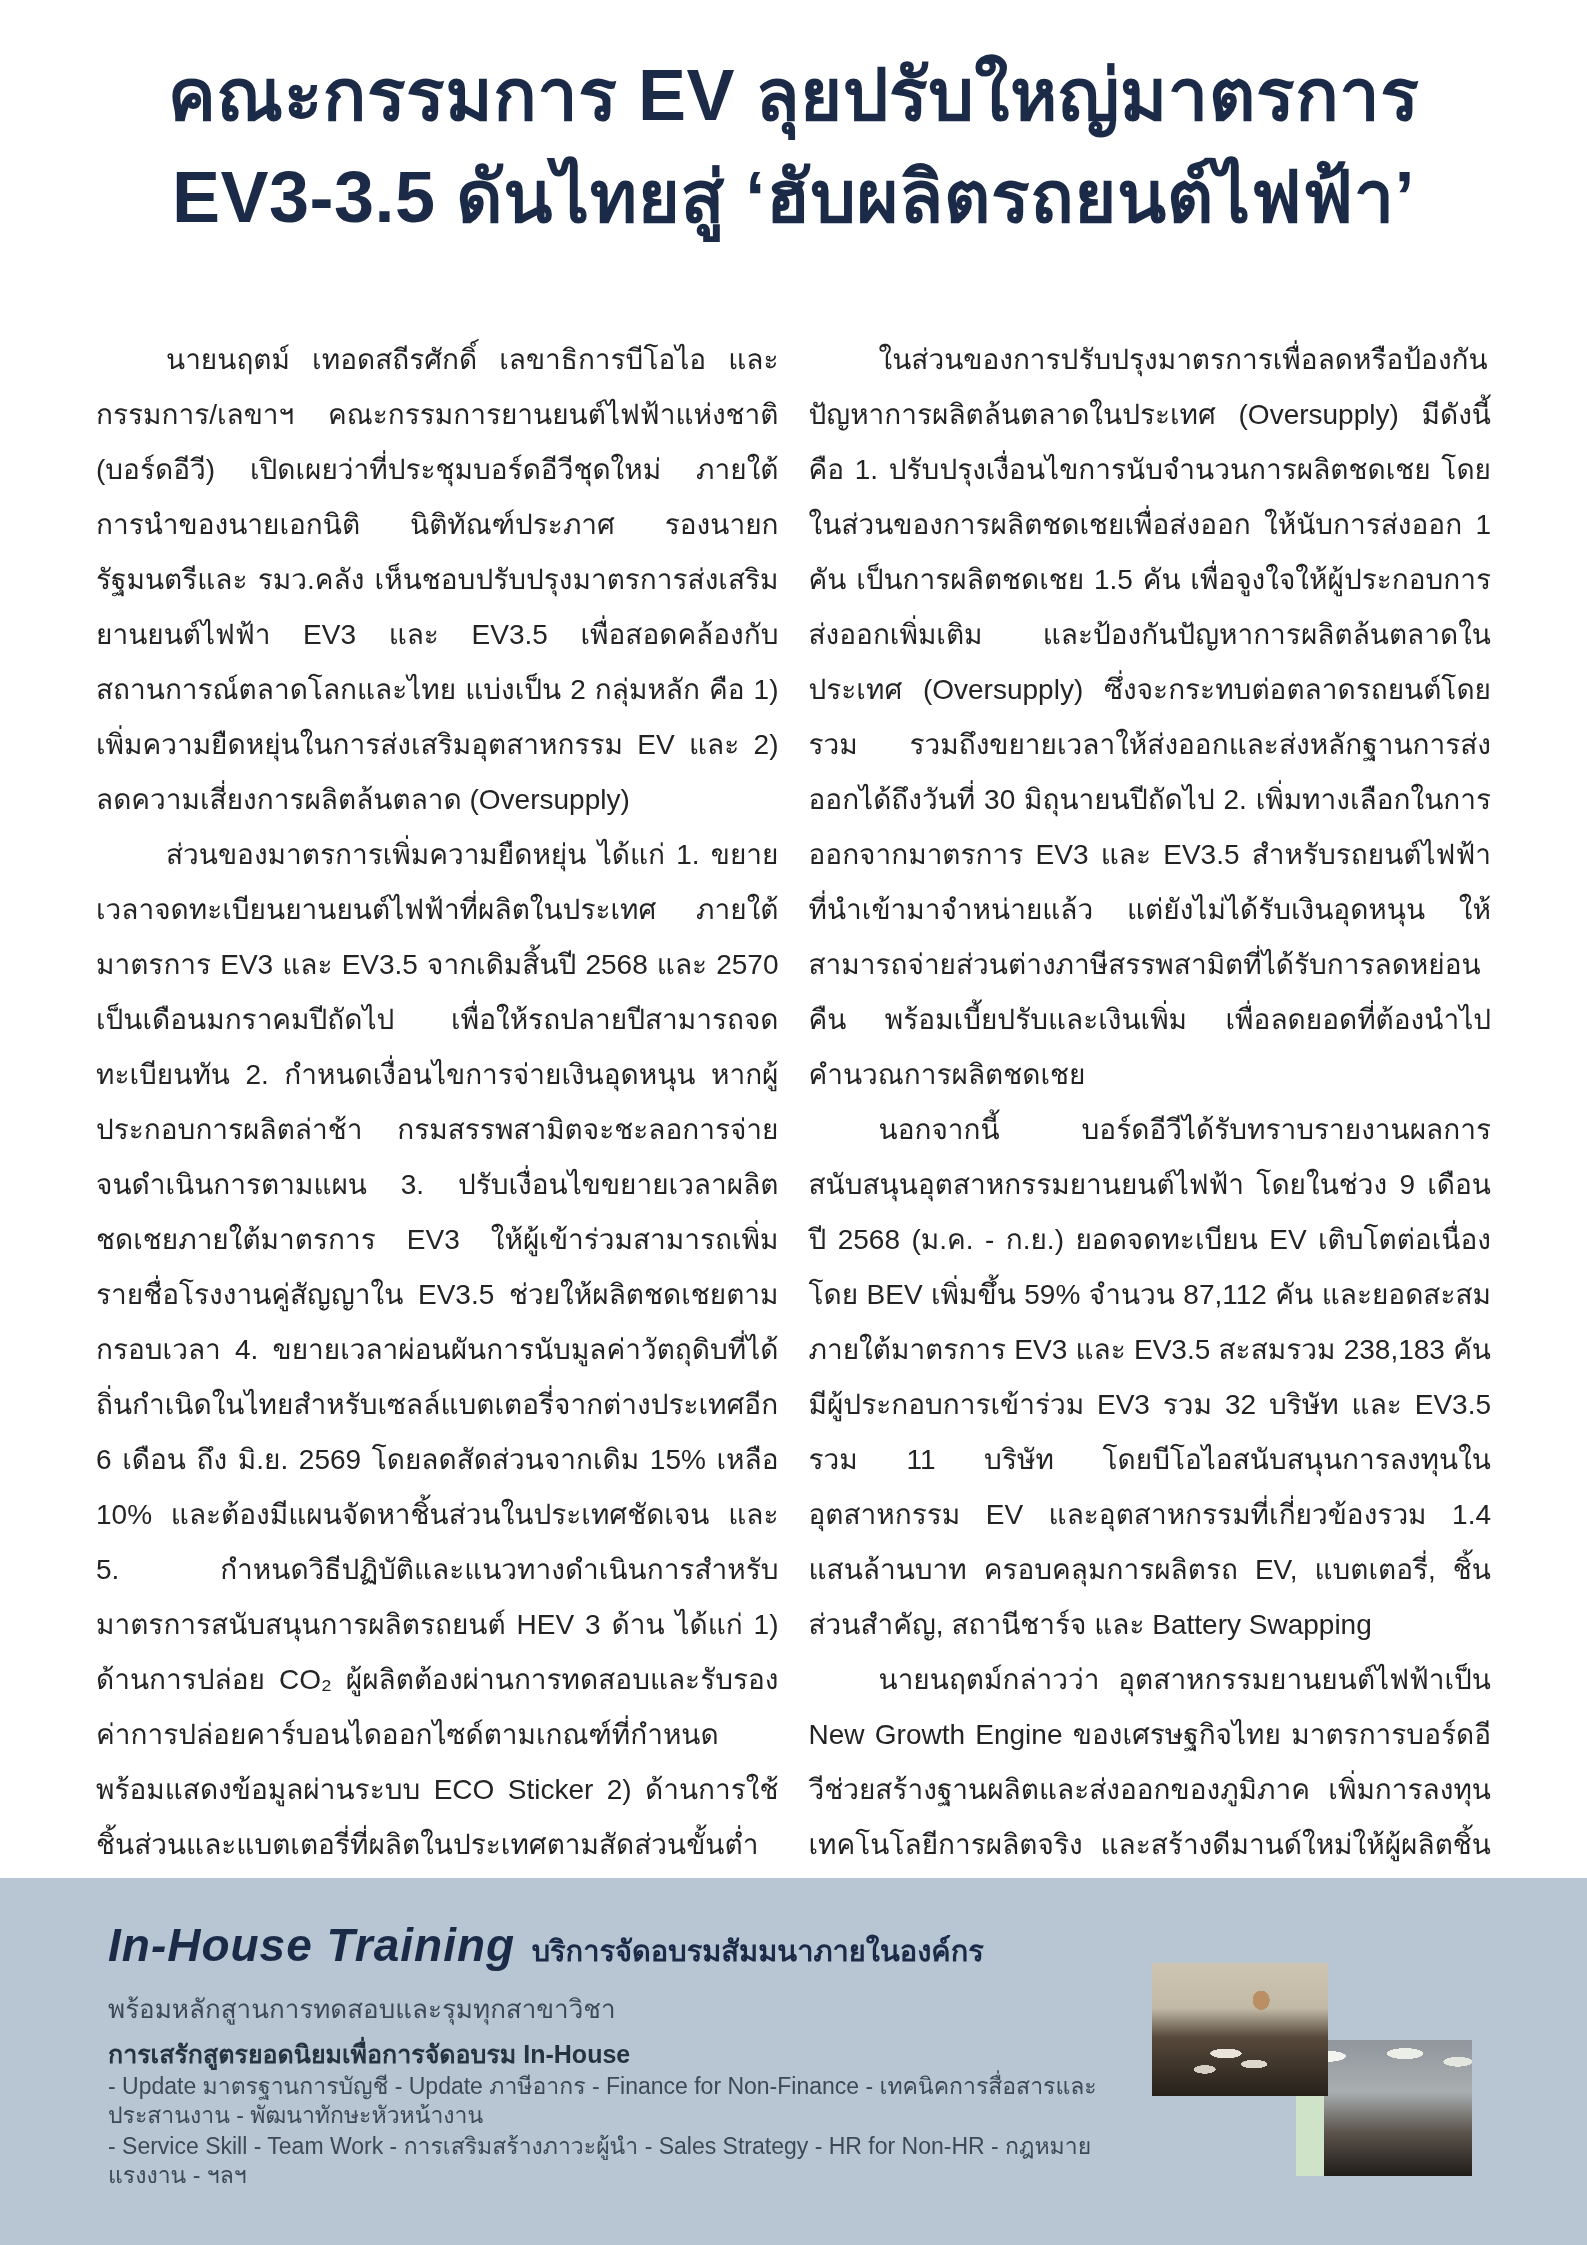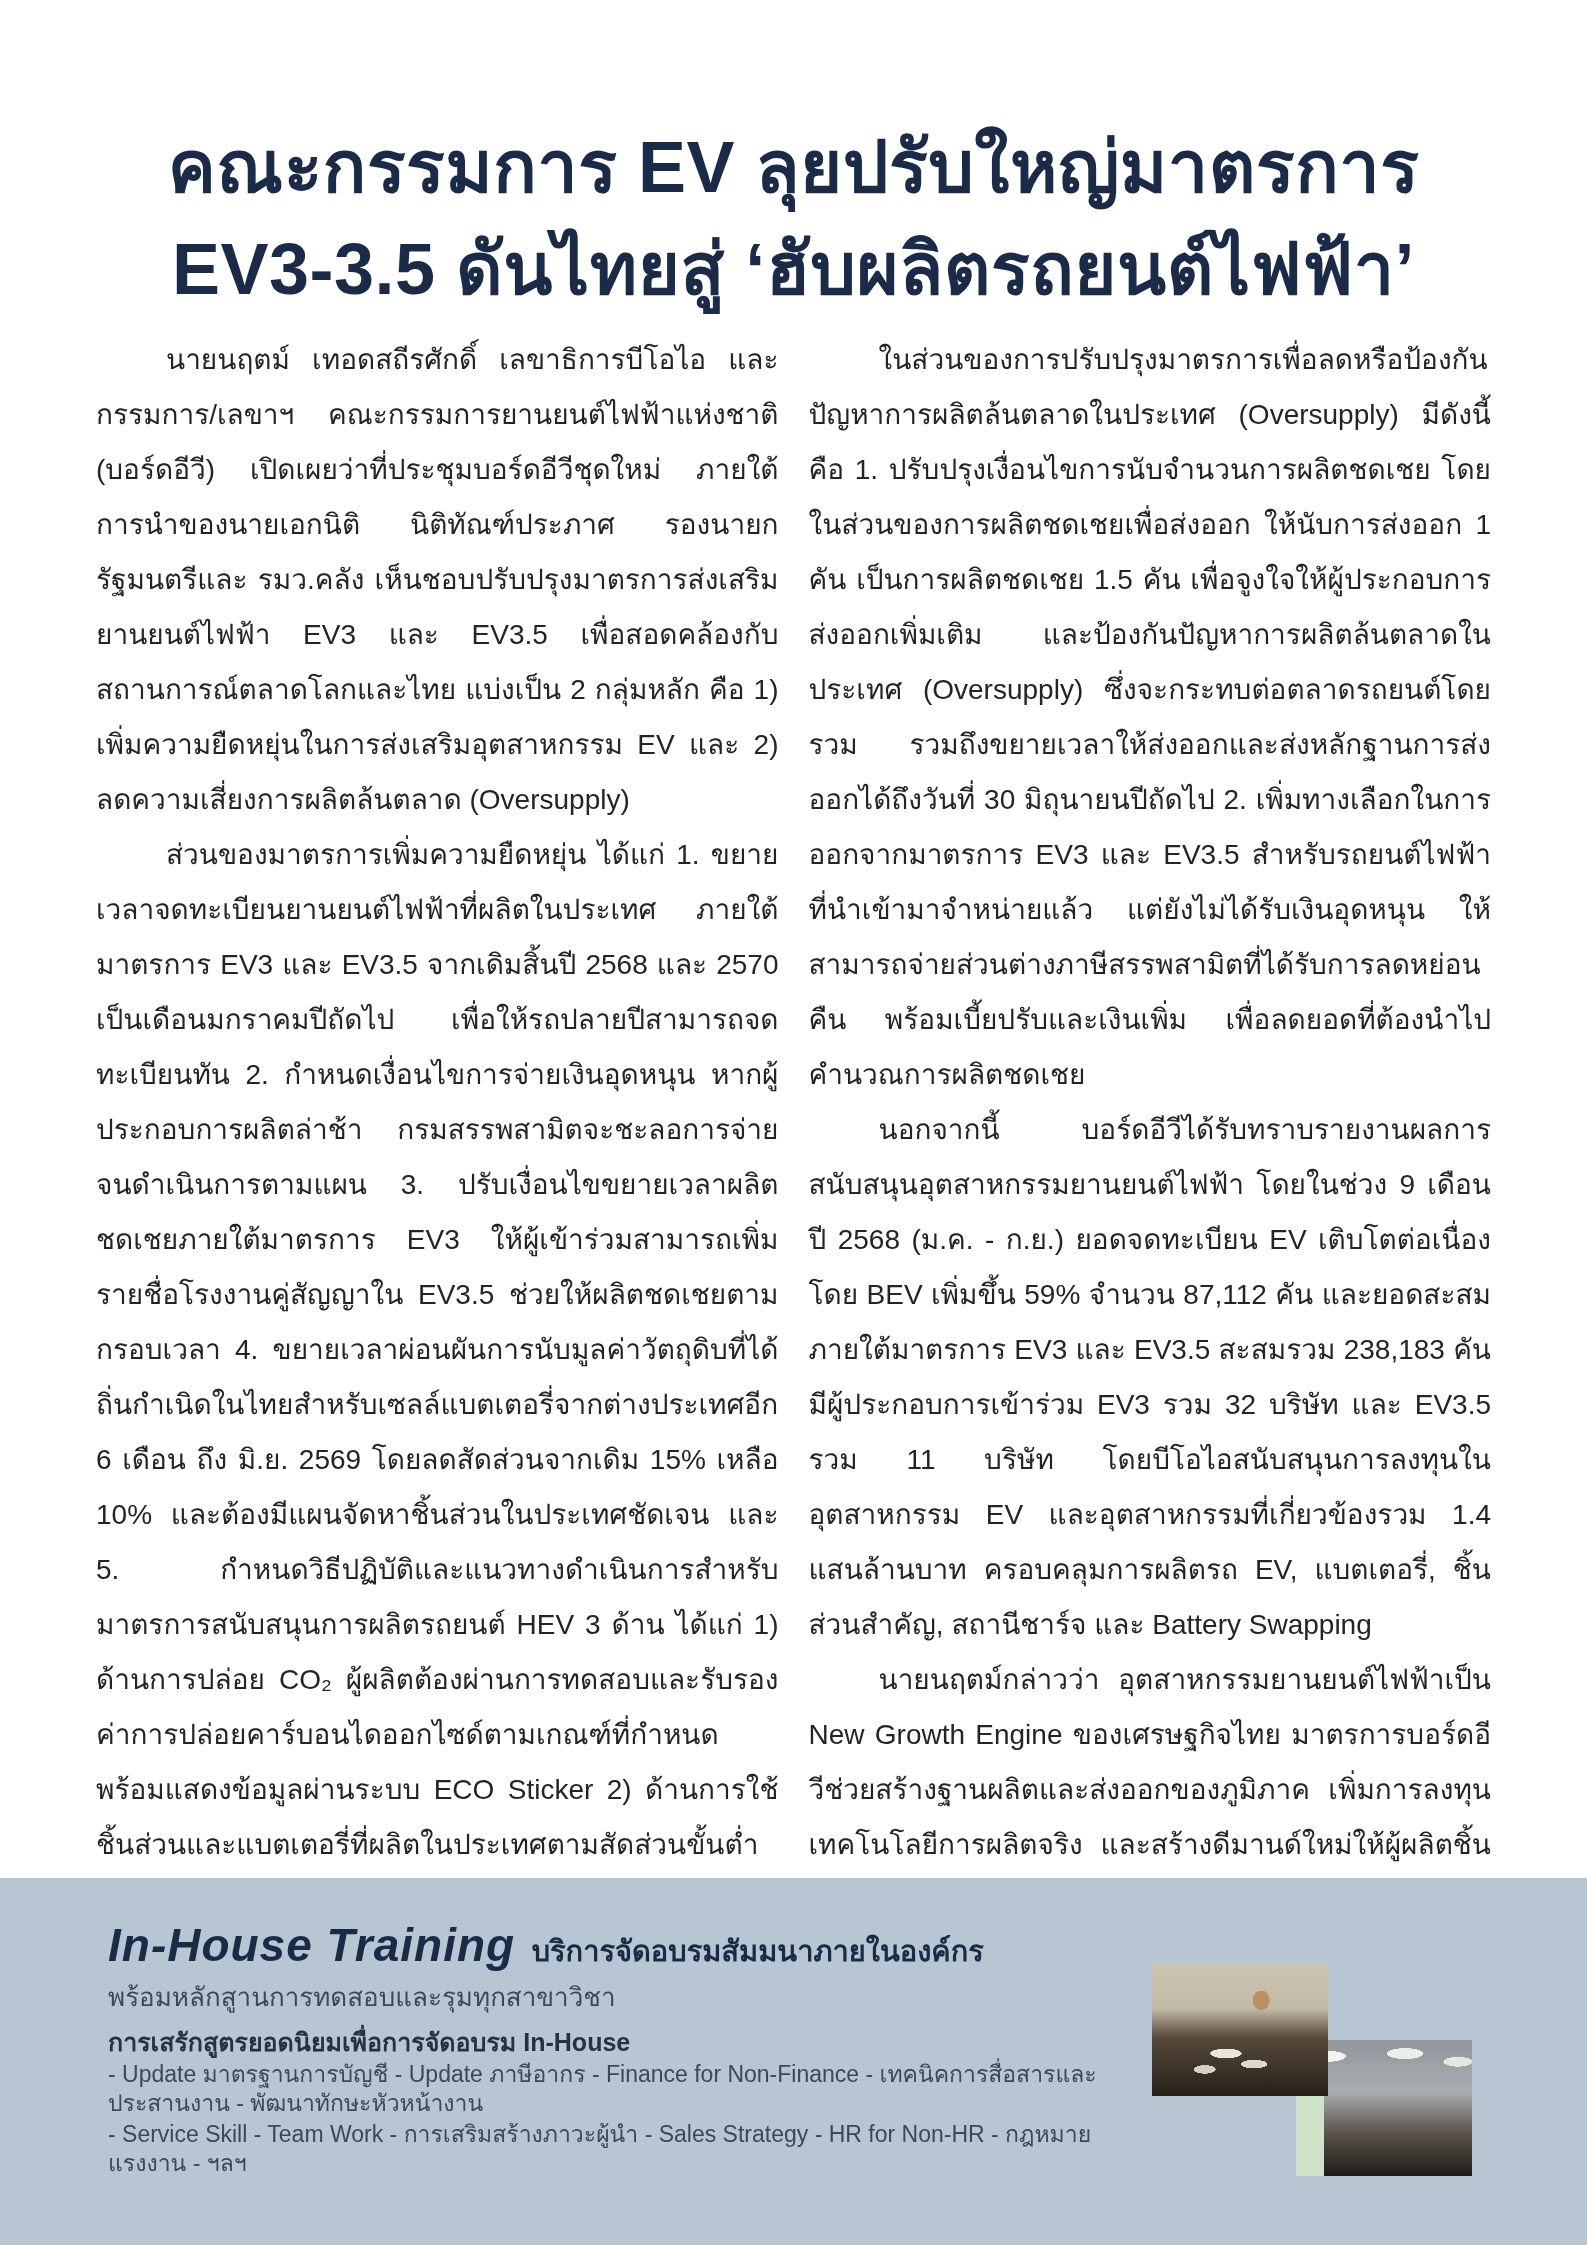--- a/index.html
+++ b/index.html
@@ -9,21 +9,21 @@
     width: 1587px;
     height: 2245px;
     background: #ffffff;
     overflow: hidden;
     font-family: "Liberation Sans", sans-serif;
   }
 
   
   .headline {
     margin: 0;
-    padding-top: 116px;
+    padding-top: 44px;
     text-align: center;
     color: #1b2a47;
     font-weight: 700;
     font-size: 72px;
     line-height: 102px;
     letter-spacing: 0.5px;
   }
 
   
   .article {
@@ -59,21 +59,21 @@
     width: 1587px;
     height: 367px;
     background: #b8c6d4;
   }
   .f-text {
     position: absolute;
     left: 108px;
     top: 40px;
     width: 1040px;
   }
-  .f-title { white-space: nowrap; margin-bottom: 2px; }
+  .f-title { white-space: nowrap; margin-bottom: 14px; }
   .f-title-en {
     font-size: 46px;
     font-weight: 700;
     font-style: italic;
     color: #1b2a47;
     letter-spacing: 1px;
   }
   .f-title-th {
     font-size: 29px;
     font-weight: 700;

